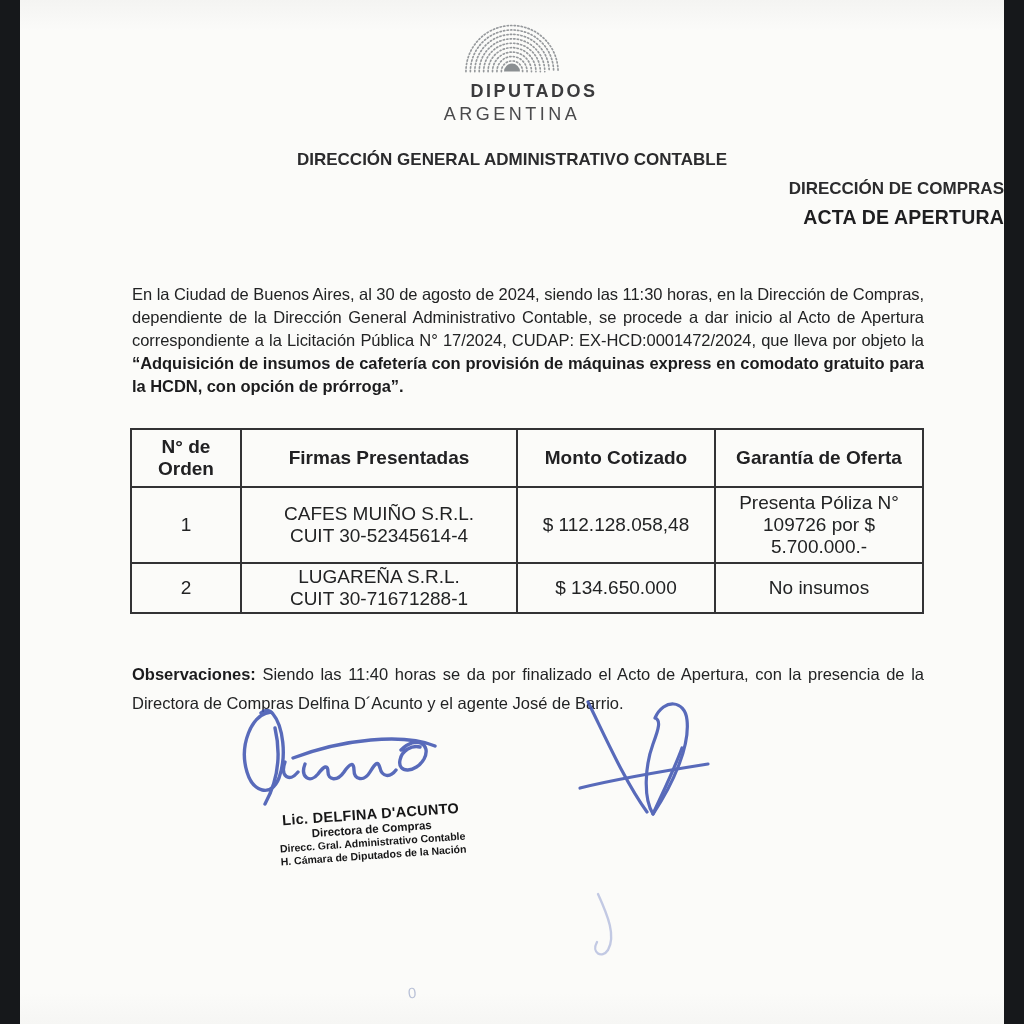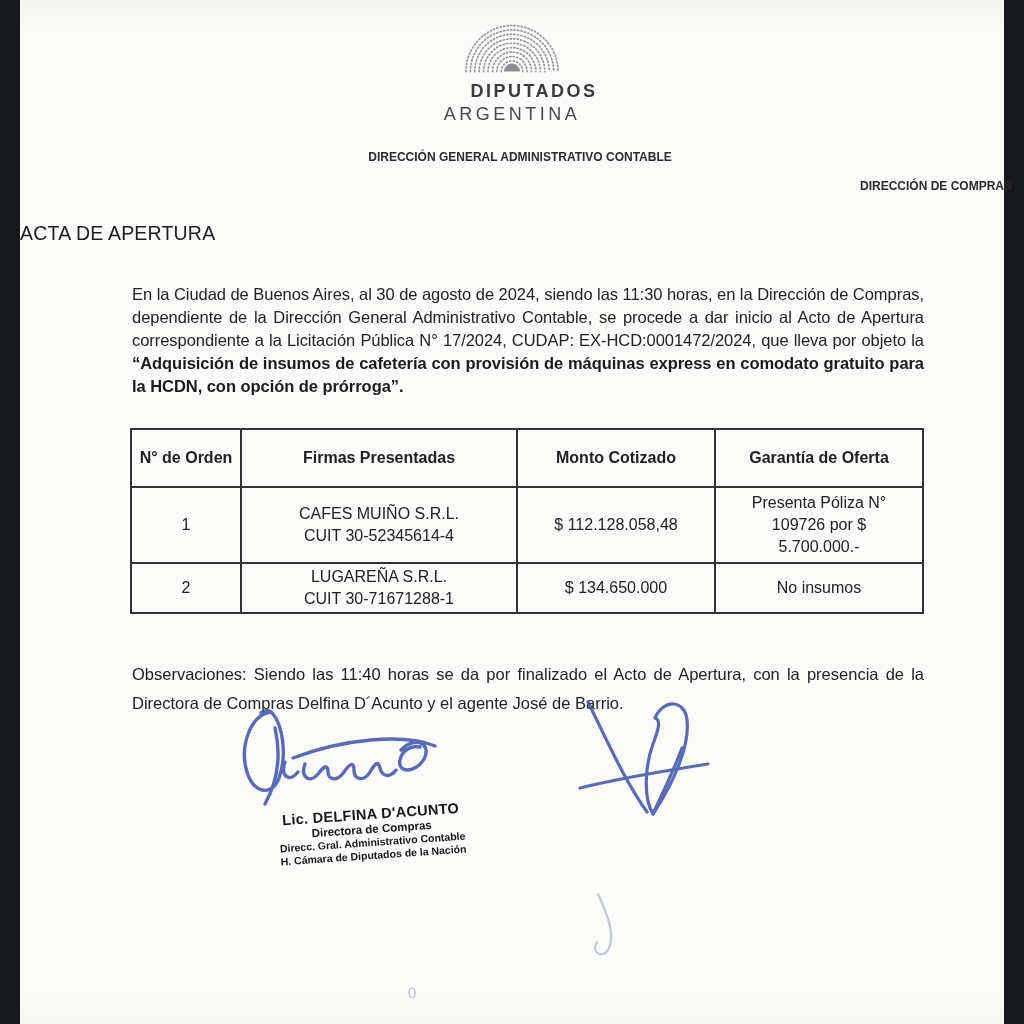--- a/index.html
+++ b/index.html
@@ -11,52 +11,52 @@
   .page{
     position:absolute;left:20px;top:0;width:984px;height:1024px;
     background:linear-gradient(180deg,#f4f4f2 0%,#fbfbf9 3%,#fbfbf9 97%,#f6f6f4 100%);
   }
   
   .logo-wrap{position:absolute;top:12px;left:0;width:100%;text-align:center;}
   .logo-wrap svg{display:block;margin:0 auto;}
   .logo-title{font-size:18px;font-weight:600;letter-spacing:2.5px;color:#3b3b3d;margin-top:3px;padding-left:44px;}
   .logo-sub{font-size:18px;font-weight:500;letter-spacing:3.5px;color:#4a4a4c;margin-top:2px;}
   
-  .dept{position:absolute;left:8px;width:100%;text-align:center;
-        font-size:12px;font-weight:600;color:#2b2b2d;}
+  .dept{position:absolute;left:0;width:100%;text-align:center;
+        font-size:17px;font-weight:600;color:#2b2b2d;}
   .dept.l1{top:150px;}
   .dept.l2{top:179px;text-align:right;}
-  .doc-title{position:absolute;top:222px;left:0;width:100%;text-align:left;
-        font-size:19.5px;font-weight:400;color:#1e1e20;letter-spacing:.2px;}
+  .doc-title{position:absolute;top:206px;left:0;width:100%;text-align:right;
+        font-size:19.5px;font-weight:700;color:#1e1e20;letter-spacing:.2px;}
   
   .intro{
     position:absolute;left:112px;top:266px;width:792px;
     font-size:16.5px;line-height:23px;color:#222324;
     text-align:justify;letter-spacing:-0.05px;
   }
   .intro b{font-weight:700;color:#1b1b1d;}
   
   table.bids{
     position:absolute;left:110px;top:428px;width:792px;
     border-collapse:collapse;table-layout:fixed;
-    font-size:16px;color:#222324;padding-left:23px;
+    font-size:19px;color:#222324;padding-left:23px;
   }
   table.bids th,table.bids td{
     border:2px solid #333335;text-align:center;vertical-align:middle;
     padding:2px 6px;line-height:22px;background:transparent;
   }
   table.bids th{font-weight:700;height:52px;color:#212123;}
   tr.r1 td{height:70px;}
   tr.r2 td{height:44px;}
   
   .obs{
     position:absolute;left:112px;top:643px;width:792px;
     font-size:16.5px;line-height:29.5px;color:#222324;text-align:justify;
   }
-  .obs b{font-weight:400;color:#1b1b1d;margin-top:41px;}
+  .obs b{font-weight:700;color:#1b1b1d;margin-top:41px;}
   
   .sig{position:absolute;}
   .sig-left{left:205px;top:700px;}
   .sig-right{left:548px;top:690px;}
   .sig-tail{left:556px;top:888px;opacity:.30;}
   
   .stamp{
     position:absolute;left:226px;top:806px;width:252px;
     transform:rotate(-4deg);text-align:center;color:#161617;
   }

